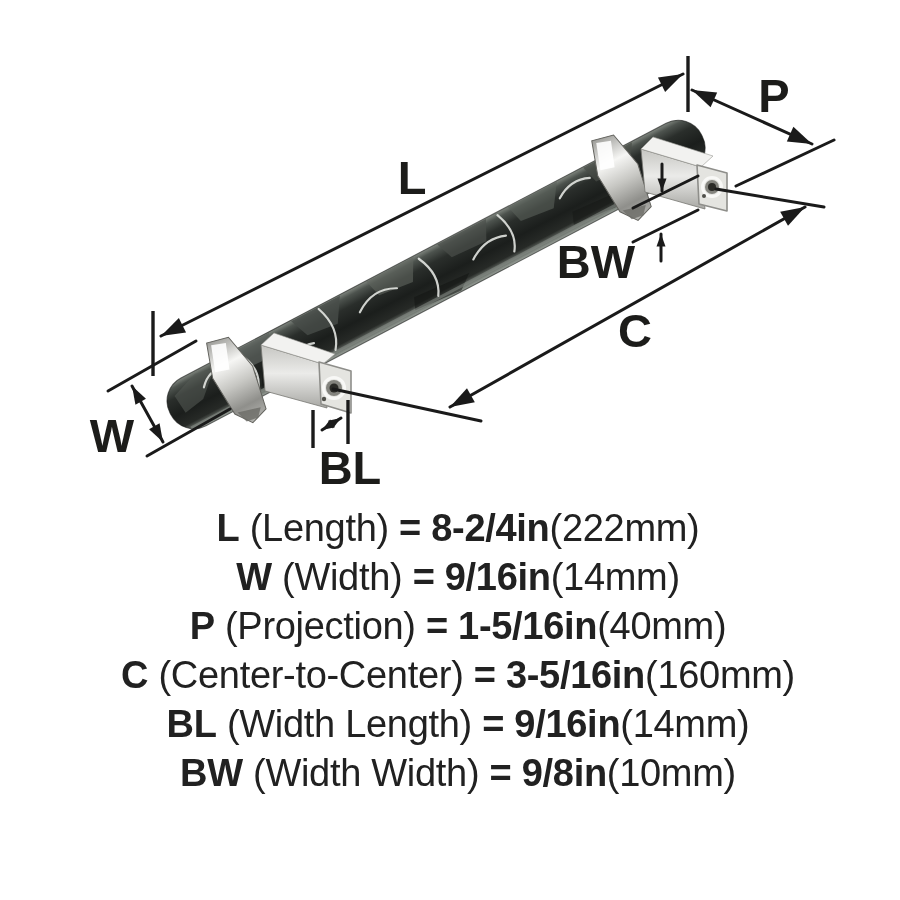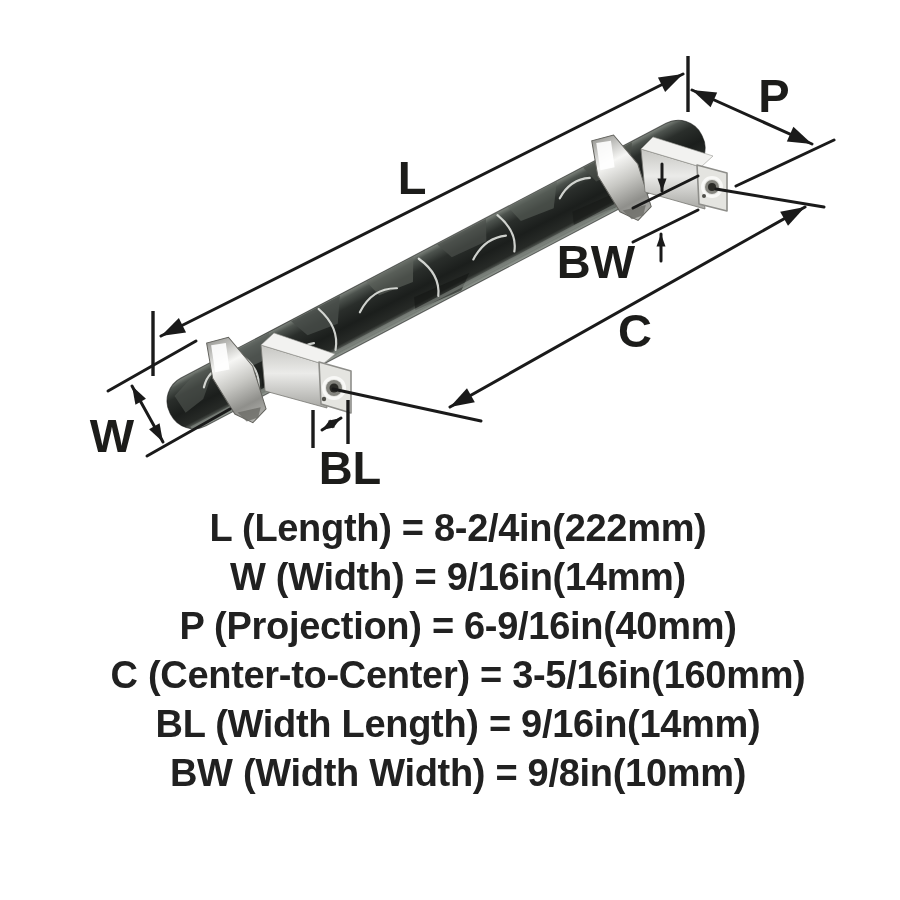--- a/index.html
+++ b/index.html
@@ -9,21 +9,21 @@
   svg{display:block;}
   svg text.dimlabel{font-family:"Liberation Sans",sans-serif;font-weight:700;
        font-size:47px;fill:#1c1c1a;text-anchor:middle;}
   .dim{stroke:#1a1a1a;stroke-width:3;stroke-linecap:round;fill:none;}
   .tick{stroke:#1a1a1a;stroke-width:3.4;stroke-linecap:butt;}
   #specs{position:absolute;left:0;right:0;top:504px;text-align:center;
          color:#212121;font-size:38px;line-height:49px;letter-spacing:-0.3px;
          transform:translateX(8px);white-space:nowrap;}
   #specs .row{height:49px;}
   #specs .b{font-weight:700;}
-  #specs .r{font-weight:700;}
+  #specs .r{font-weight:400;}
 </style>
 </head>
 <body>
 
 <div id="stage">
 <svg width="900" height="900" viewBox="0 0 900 900">
   <defs>
     <linearGradient id="barGrad" x1="0" y1="0" x2="0" y2="1">
       <stop offset="0" stop-color="#80867f"></stop>
       <stop offset="0.1" stop-color="#4d534e"></stop>
@@ -158,17 +158,17 @@
     <line class="dim" x1="662" y1="164" x2="662" y2="191" marker-end="url(#as)"></line>
     <line class="dim" x1="661" y1="261" x2="661" y2="234" marker-end="url(#as)"></line>
     <text class="dimlabel" x="596" y="278">BW</text>
   </g>
 </svg>
 </div>
 
 <div id="specs">
   <div class="row"><span class="b">L</span><span class="r"> (Length) </span><span class="b">= </span><span class="b">8-2/4in</span><span class="r">(222mm)</span></div>
   <div class="row"><span class="b">W</span><span class="r"> (Width) </span><span class="b">= </span><span class="b">9/16in</span><span class="r">(14mm)</span></div>
-  <div class="row"><span class="b">P</span><span class="r"> (Projection) </span><span class="b">= </span><span class="b">6-9/16in</span><span class="r">(40mm)</span></div>
+  <div class="row"><span class="b">P</span><span class="r"> (Projection) </span><span class="b">= </span><span class="b">1-5/16in</span><span class="r">(40mm)</span></div>
   <div class="row"><span class="b">C</span><span class="r"> (Center-to-Center) </span><span class="b">= </span><span class="b">3-5/16in</span><span class="r">(160mm)</span></div>
   <div class="row"><span class="b">BL</span><span class="r"> (Width Length) </span><span class="b">= </span><span class="b">9/16in</span><span class="r">(14mm)</span></div>
   <div class="row"><span class="b">BW</span><span class="r"> (Width Width) </span><span class="b">= </span><span class="b">9/8in</span><span class="r">(10mm)</span></div>
 </div>
 
 </body></html>

